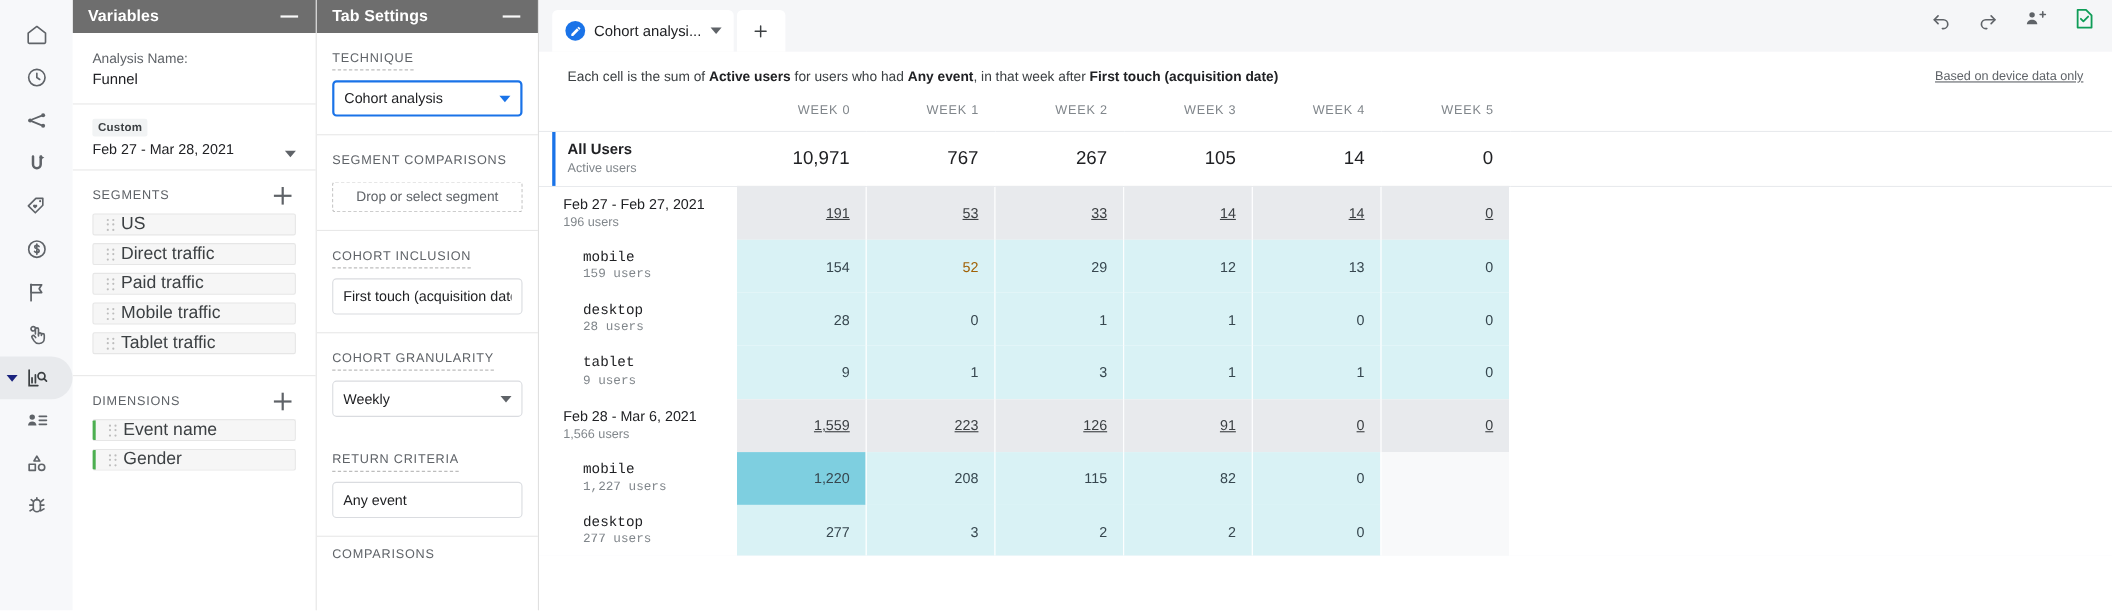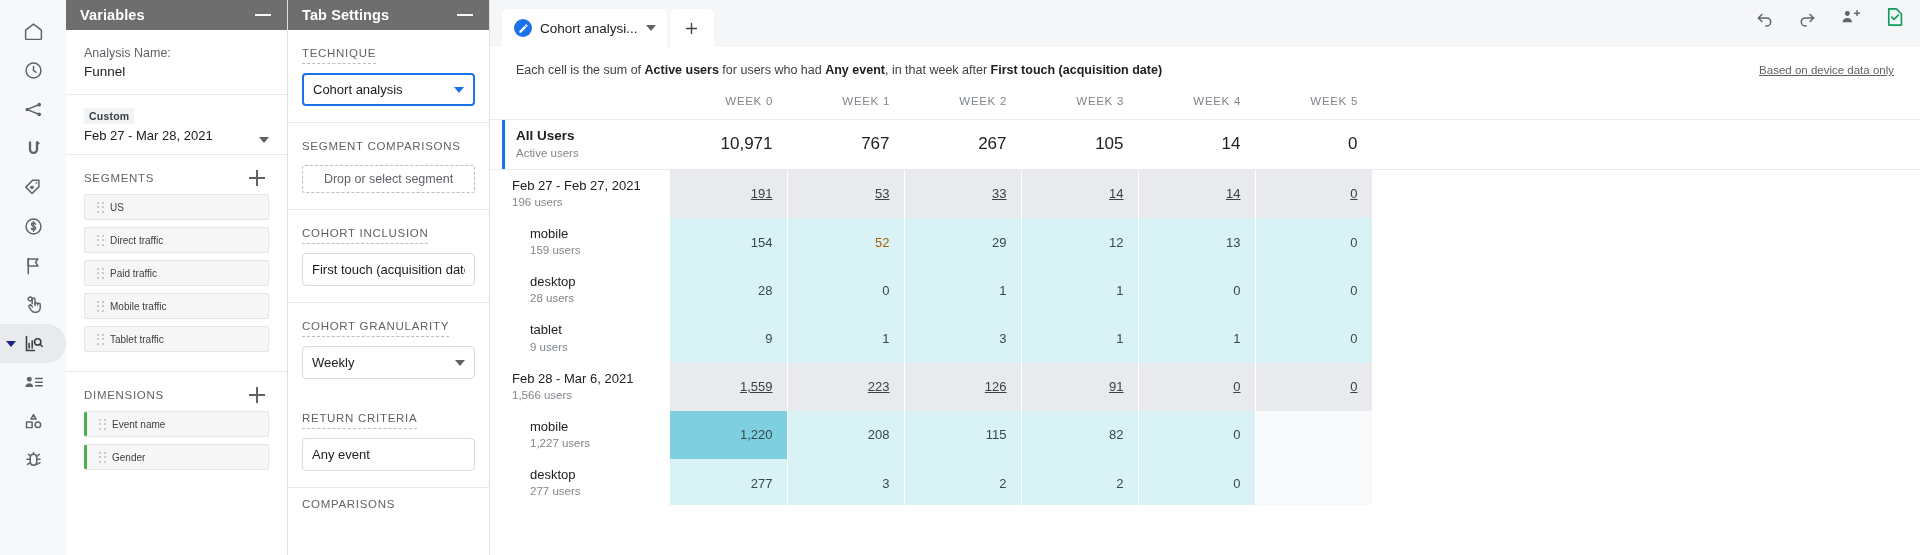--- a/index.html
+++ b/index.html
@@ -86,23 +86,23 @@
   .plus {
     position: relative; width: 16px; height: 16px; cursor: pointer;
   }
   .plus::before, .plus::after {
     content:""; position:absolute; background:#5f6368;
   }
   .plus::before { left: 0; top: 7px; width: 16px; height: 1.6px; }
   .plus::after  { top: 0; left: 7px; height: 16px; width: 1.6px; }
 
   .pill {
-    height: 26px; background: #f6f6f6; border: 1px solid #e6e6e6;
+    height: 20px; background: #f6f6f6; border: 1px solid #e6e6e6;
     border-radius: 2px; display: flex; align-items: center;
-    margin-bottom: 7px; font-size: 10px; color: #3c4043;
+    margin-bottom: 7px; font-size: 16px; color: #3c4043;
     padding-left: 4px; position: relative; overflow: hidden;
   }
   .pill.dim { border-left: none; }
   .pill.dim .accent {
     position:absolute; left:0; top:0; bottom:0; width:3px; background:#4caf50;
   }
   .grip {
     width: 11px; height: 13px; margin: 0 4px 0 6px; flex: 0 0 11px;
     display:grid; grid-template-columns: repeat(2, 2px); grid-template-rows: repeat(3, 2px);
     gap: 2.5px; align-content:center; justify-content:center;
@@ -206,21 +206,21 @@
   tr.r-all td.rowlabel { padding-left: 26px; }
   tr.r-all td.rowlabel .l1 { font-weight: bold; font-size: 13.5px; }
   tr.r-all td.rowlabel::before {
     content: ""; position: absolute; left: 12px; top: 0; bottom: 0;
     width: 3px; background: #1a73e8;
   }
   tr.r-all td.cell { font-size: 17px; color: #202124; background: #fff; }
   tr.r-all td { border-bottom: 1px solid #e8eaed; border-top: 1px solid #e8eaed; }
 
   tr.r-cohort td.rowlabel { padding-left: 22px; }
-  tr.r-child td.rowlabel { padding-left: 40px; }
+  tr.r-child td.rowlabel { padding-left: 40px; font-family: Liberation Mono, monospace; }
 
   td.cell {
     text-align: right; font-size: 13px; color: #3c4043;
     padding: 8px 14px 8px 8px;
     vertical-align: middle;
     border-right: 1px solid #fff;
   }
   td.cell.empty { background: #f8f9fa !important; }
   td.rest { background: #fff; border: none; }
 

